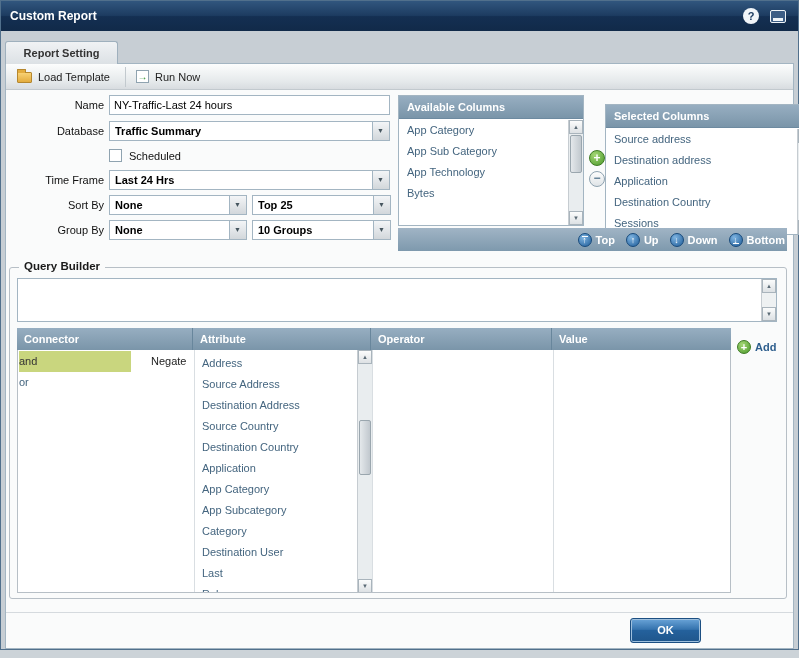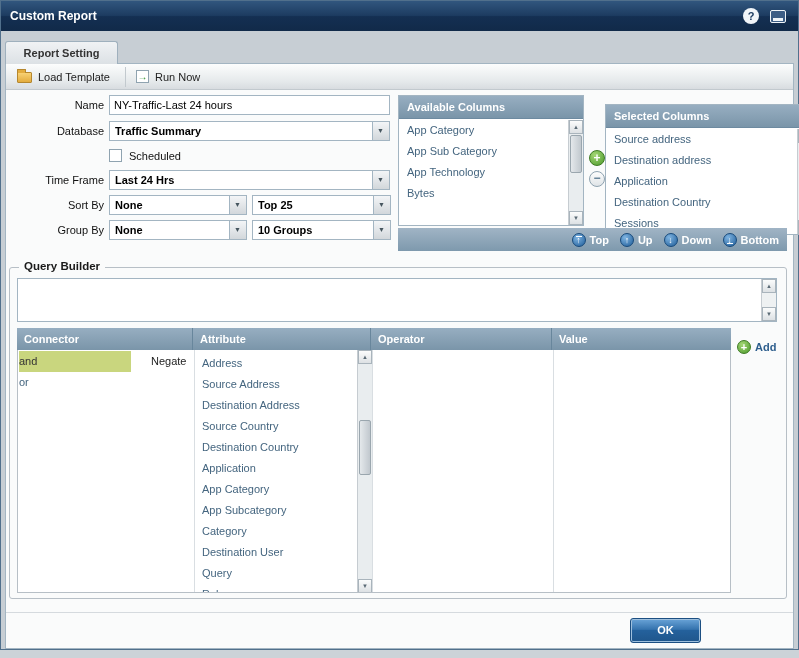--- a/index.html
+++ b/index.html
@@ -126,21 +126,21 @@
   .plus-btn::after, .add-icon::after { content:"+"; }
   .minus-btn {
     background:linear-gradient(#fdfdfd,#dfe4e7); border:1px solid #8fa3b0;
     color:#5a7a90; font-size:12px; line-height:13px;
   }
   .minus-btn::after { content:"−"; }
   
   .order-bar {
     position:absolute; left:392px; top:164px; width:389px; height:23px;
     background:linear-gradient(#a0b4c5,#7e99ad);
-    display:flex; justify-content:flex-end; align-items:center; gap:11px; padding-right:8px;
+    display:flex; justify-content:flex-end; align-items:center; gap:11px; padding-right:2px;
   }
   .order-btn { display:flex; align-items:center; gap:4px; color:#fff; font-size:11px; font-weight:bold; }
   .ord-icon {
     position:relative; width:14px; height:14px; border-radius:50%;
     background:radial-gradient(circle at 35% 30%, #7fb4e1, #1f5d99);
     border:1px solid #174a7c; color:#fff; font-size:9px; line-height:12px; text-align:center;
   }
   .ord-up::after, .ord-top::after { content:"↑"; }
   .ord-down::after, .ord-bottom::after { content:"↓"; }
   .ord-top::before { content:""; position:absolute; top:2px; left:3px; right:3px; height:1px; background:#fff; }
@@ -364,21 +364,21 @@
         <div class="attr-item" style="top:3px">Address</div>
         <div class="attr-item" style="top:24px">Source Address</div>
         <div class="attr-item" style="top:45px">Destination Address</div>
         <div class="attr-item" style="top:66px">Source Country</div>
         <div class="attr-item" style="top:87px">Destination Country</div>
         <div class="attr-item" style="top:108px">Application</div>
         <div class="attr-item" style="top:129px">App Category</div>
         <div class="attr-item" style="top:150px">App Subcategory</div>
         <div class="attr-item" style="top:171px">Category</div>
         <div class="attr-item" style="top:192px">Destination User</div>
-        <div class="attr-item" style="top:213px">Query</div>
+        <div class="attr-item" style="top:213px">Last</div>
         <div class="attr-item" style="top:234px">Rule</div>
 
         <div class="attr-scroll">
           <div class="sb-btn sb-up"></div>
           <div class="sb-thumb" style="top:70px;height:55px"></div>
           <div class="sb-btn sb-down"></div>
         </div>
       </div>
     </div>
 

